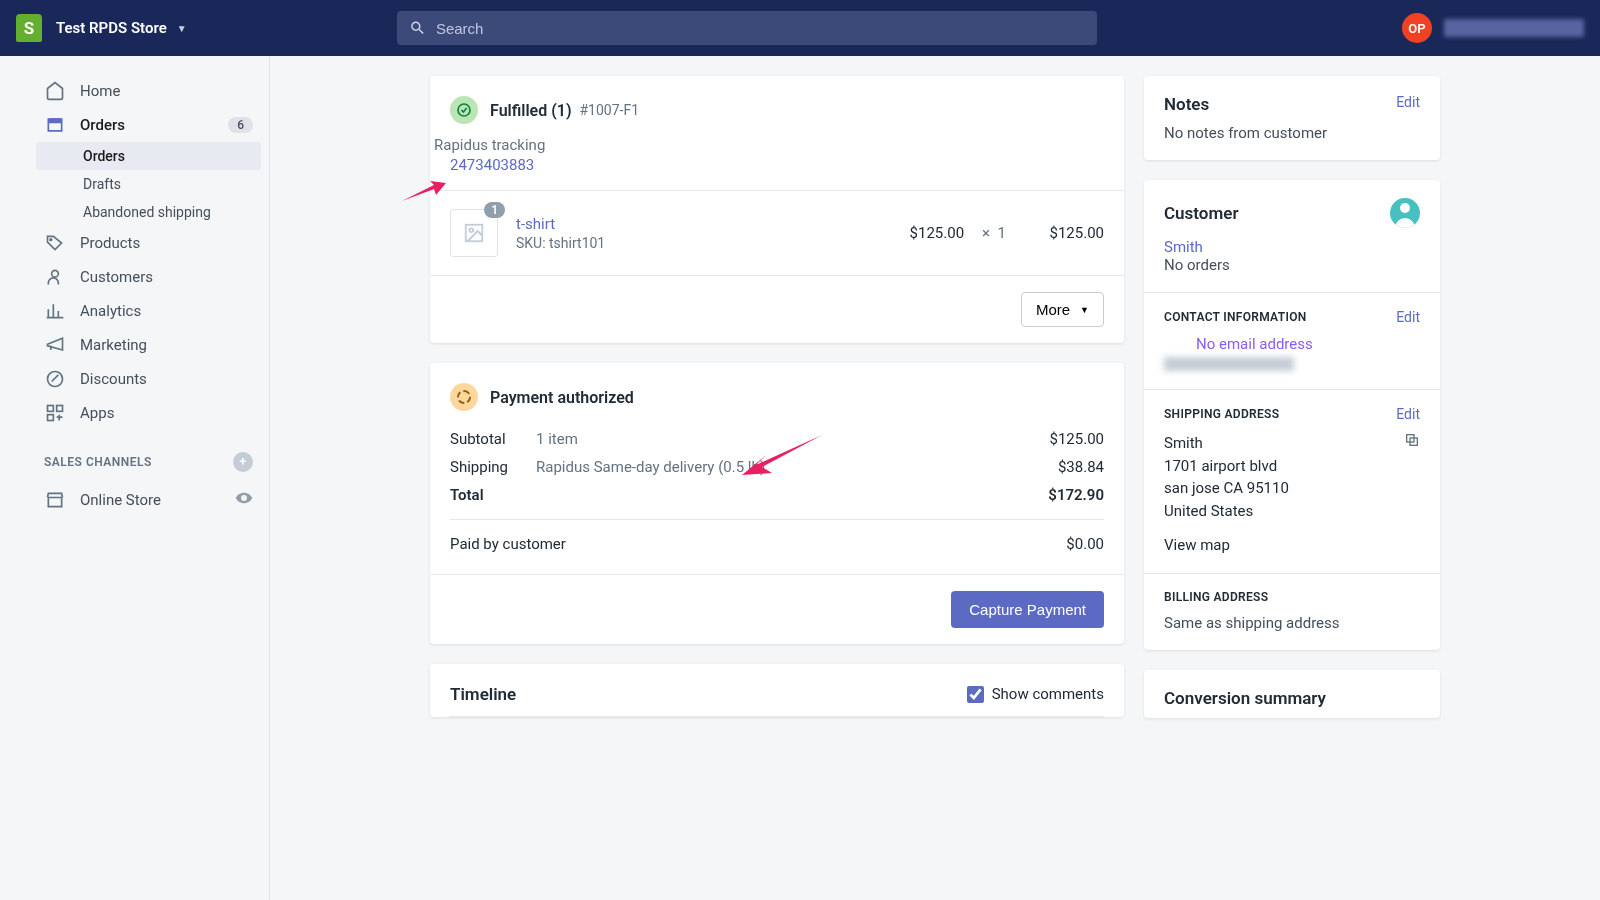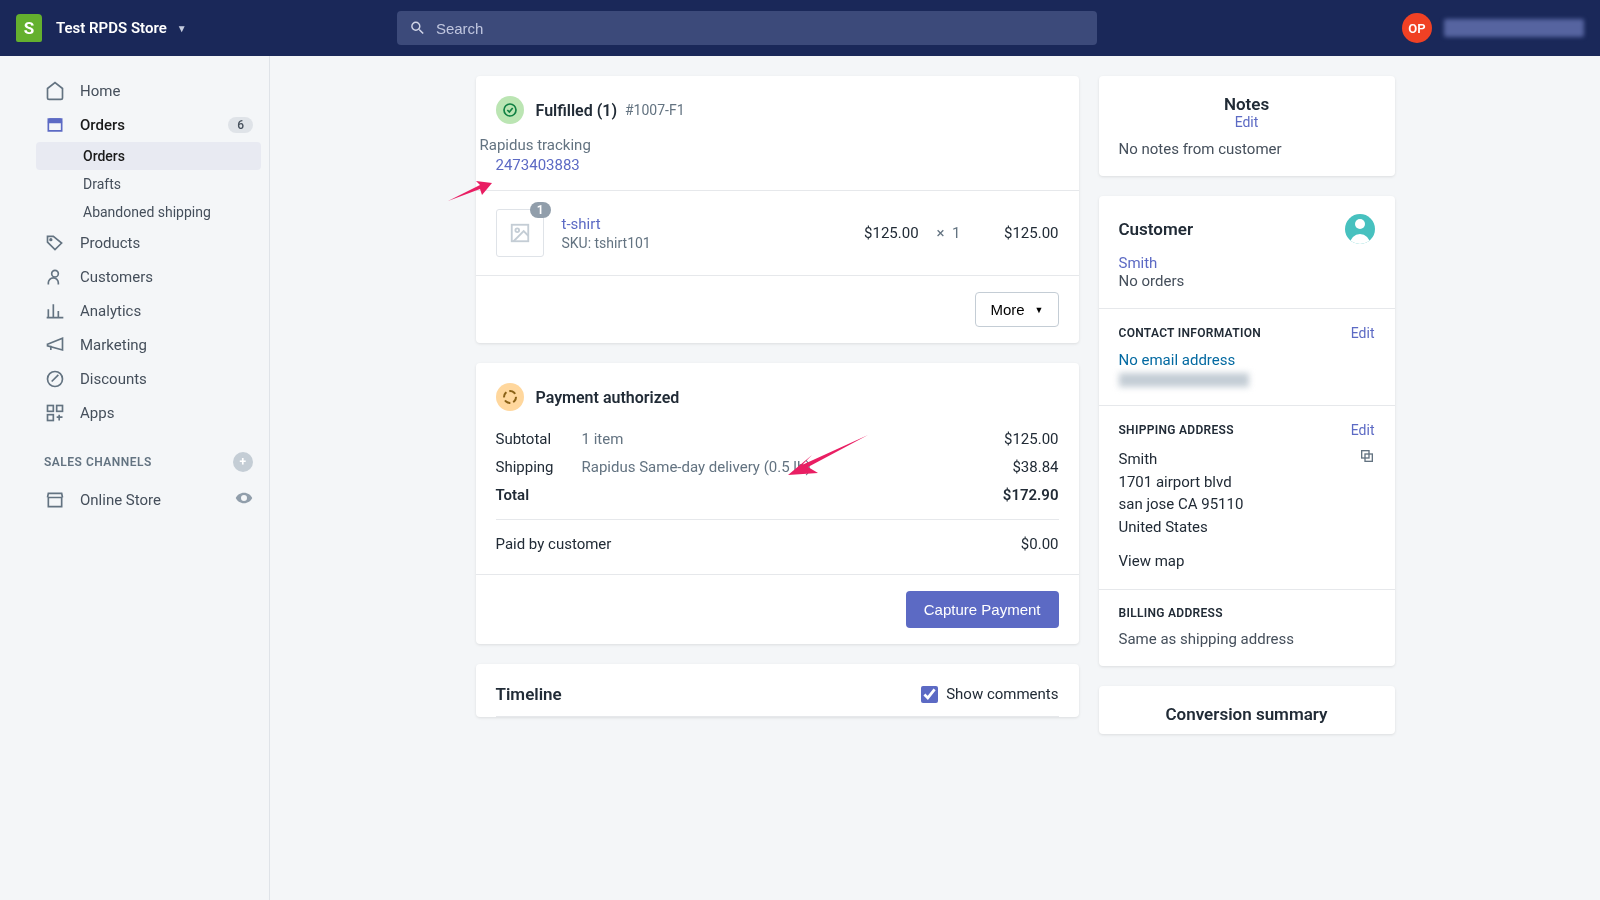--- a/index.html
+++ b/index.html
@@ -30,21 +30,21 @@
 .nav-item.active .icon { color: #5c6ac4; }
 .nav-item .badge { margin-left: auto; background: #dfe3e8; border-radius: 10px; padding: 1px 9px; font-size: 12px; color: #454f5b; font-weight:500; }
 .sub-items { padding-left: 0; }
 .sub-item { padding: 6px 16px 6px 52px; font-size: 14px; color: #454f5b; cursor: pointer; border-left: 3px solid transparent; }
 .sub-item.selected { background: #e8eaf2; color: #1a1a1a; font-weight:500; border-radius:4px; margin:0 8px; padding-left:44px;}
 .sales-header { display:flex; align-items:center; padding: 22px 16px 10px 16px; font-size: 12px; letter-spacing: 0.5px; color: #637381; font-weight:600;gap:11px; }
 .sales-header .plus { margin-left:auto; width:20px; height:20px; border-radius:50%; background:#c4cdd5; display:flex; align-items:center; justify-content:center; color:#fff; font-weight:bold; }
 .eye-icon { margin-left:auto; color:#919eab; }
 
 
-.col-main { width: 603px; }
+.col-main { width: 694px; }
 .col-side { width: 296px; }
 .card { background: #fff; border-radius: 4px; box-shadow: 0 1px 3px rgba(0,0,0,0.1); margin-bottom: 20px; }
 
 
 .fulfilled-head { display:flex; align-items:center; padding: 20px 20px 12px 20px; }
 .status-circle { width: 28px; height: 28px; border-radius: 50%; background: #bbe5b3; display:flex; align-items:center; justify-content:center; margin-right: 12px; }
 .status-circle svg { stroke:#108043; fill:none; stroke-width:2.5; }
 .fh-title { font-weight: 600; font-size: 16px; color:#212b36; }
 .fh-sub { font-size: 14px; color:#637381; margin-left:8px; }
 .tracking-label { color:#637381; padding: 0 4px; font-size:15px; }
@@ -77,25 +77,25 @@
 .capture-btn { background:#5c6ac4; color:#fff; border:none; border-radius:4px; padding:10px 18px; font-size:15px; cursor:pointer; }
 
 
 .timeline-head { padding: 20px 20px 12px 20px; display:flex; align-items:center; }
 .timeline-head .t { font-weight:600; font-size:17px; }
 .timeline-head .chk { margin-left:auto; display:flex; align-items:center; font-size:15px; }
 .timeline-head input[type=checkbox] { width:17px; height:17px; margin-right:8px; accent-color:#5c6ac4; }
 .timeline-divider { height:1px; background:#e6e8eb; margin:0 20px; }
 
 
-.side-head { display:flex; align-items:center; justify-content:space-between; padding:18px 20px 10px 20px;flex-direction:column; }
+.side-head { display:flex; justify-content:space-between; padding:18px 20px 10px 20px; }
 .side-head .t { font-weight:600; font-size:17px; }
 .side-head .edit { color:#5c6ac4; font-size:14px; cursor:pointer; }
 .side-body { padding: 0 20px 18px 20px; font-size:15px; color:#454f5b; }
-.side-body .muted { color:#0369a1; }
+.side-body .muted { color:#8b5cf6;margin-left:32px; }
 .side-body .link { color:#5c6ac4; cursor:pointer; }
 .cust-head { display:flex; align-items:center; justify-content:space-between; padding:18px 20px 10px 20px; }
 .cust-avatar { width:30px; height:30px; border-radius:50%; background:#47c1bf; position:relative; overflow:hidden; }
 .cust-avatar::after{ content:''; position:absolute; bottom:-2px; left:5px; width:20px; height:12px; background:#fff; border-radius:10px 10px 0 0; }
 .cust-avatar::before{ content:''; position:absolute; top:5px; left:10px; width:10px; height:10px; background:#fff; border-radius:50%; }
 .section-label { font-size:12px; font-weight:600; letter-spacing:0.3px; color:#212b36; padding:16px 20px 10px 20px; border-top:1px solid #e6e8eb; display:flex; justify-content:space-between; align-items:center; }
 .section-label .edit { color:#5c6ac4; font-size:14px; font-weight:400; cursor:pointer; letter-spacing:0; }
 .addr { padding:0 20px 16px 20px; font-size:15px; line-height:1.5; position:relative; }
 .addr .copy { position:absolute; top:0; right:20px; color:#637381; cursor:pointer; }
 .blur-line { width:130px; height:14px; background:#c4cdd5; filter:blur(3px); margin-top:4px; }

